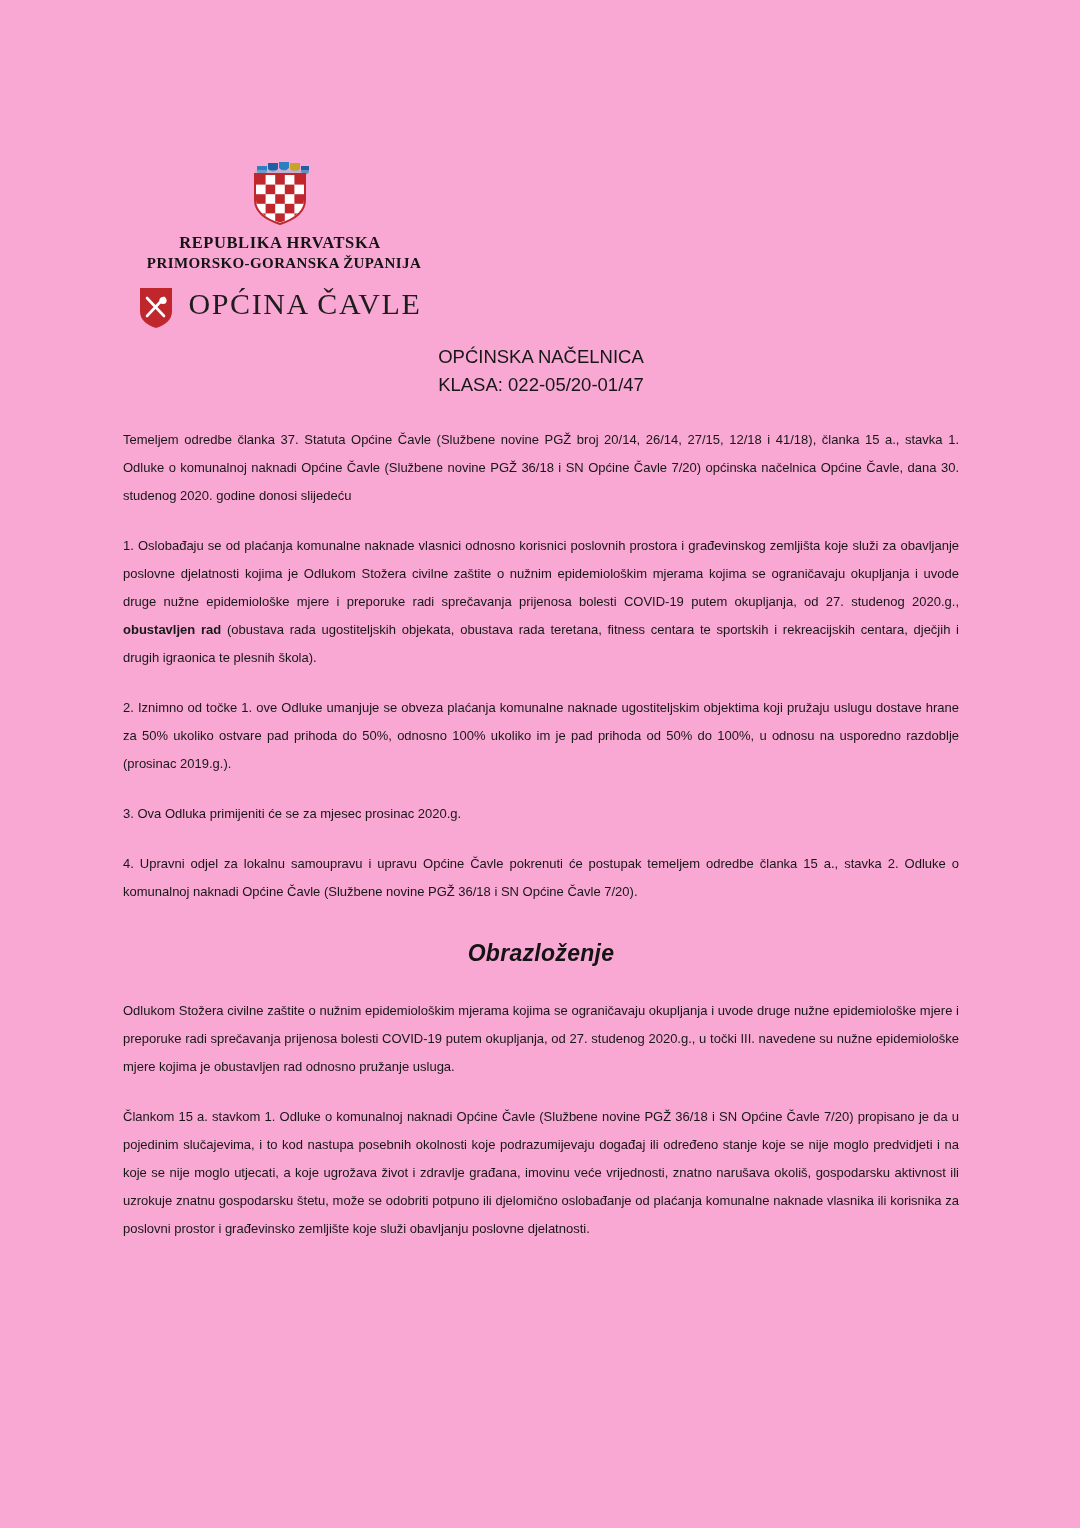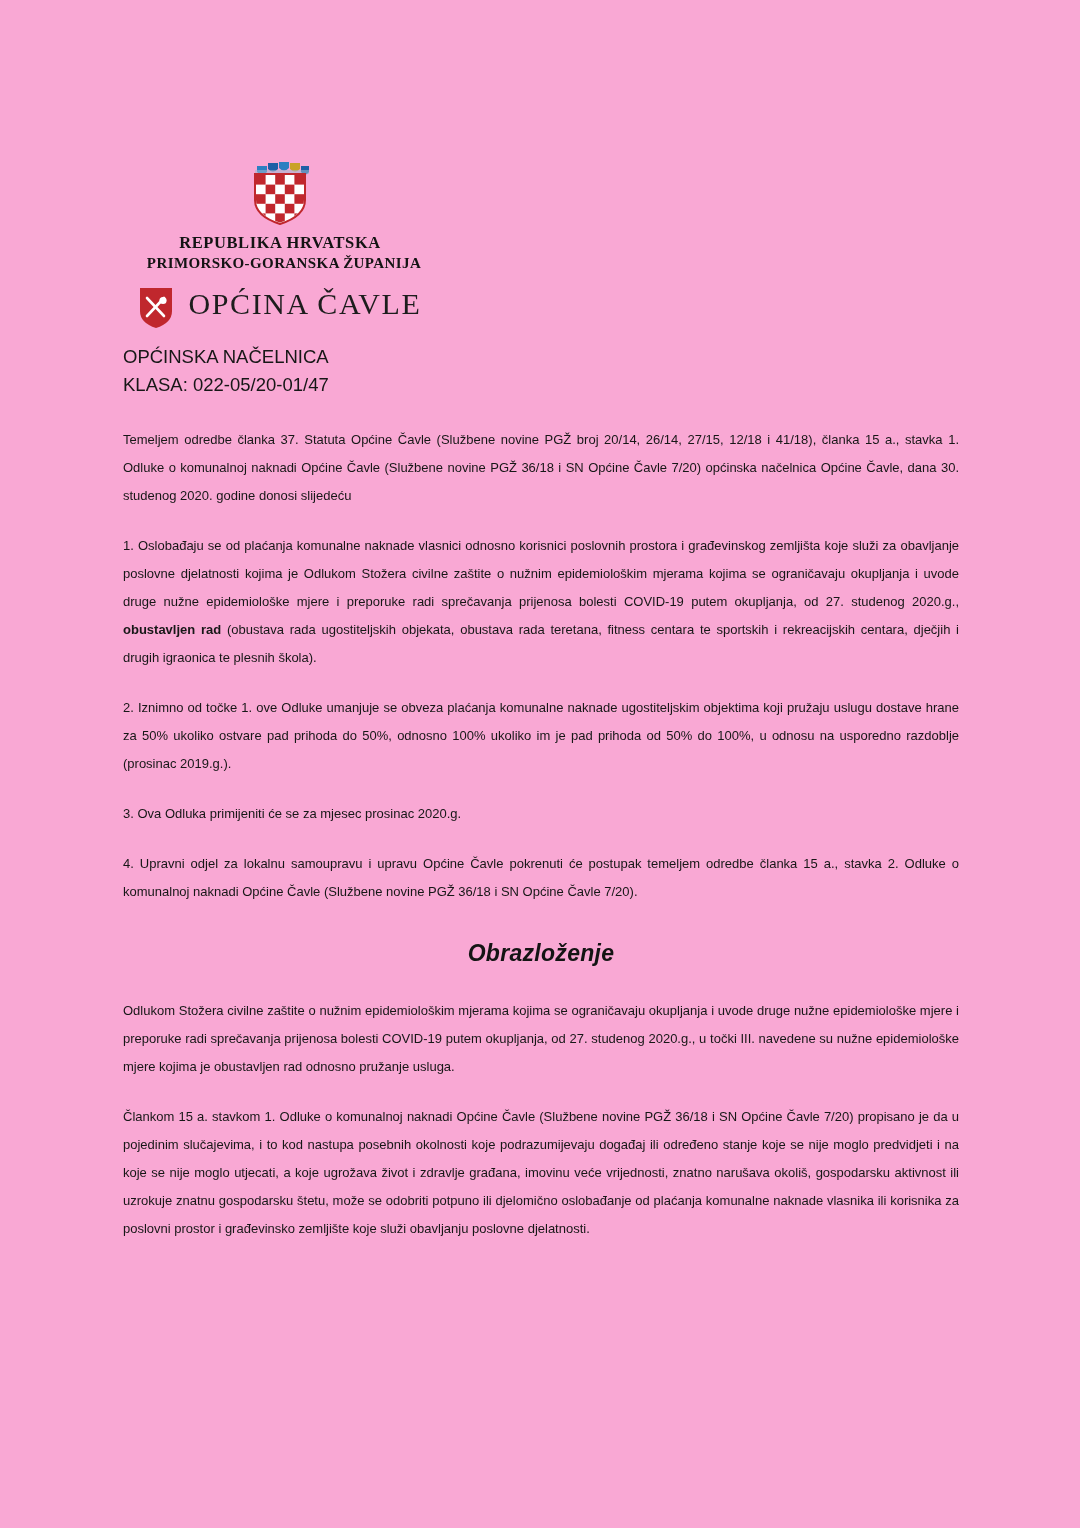--- a/index.html
+++ b/index.html
@@ -84,20 +84,21 @@
     left: 123px;
     top: 343px;
     width: 836px;
   }
 
   .ident {
     font-size: 18.5px;
     line-height: 28px;
     color: #171717;
     margin-bottom: 27px;
+    text-align: center;
   }
   .ident div { white-space: nowrap; }
 
   p.body {
     font-size: 13px;
     line-height: 28px;
     text-align: justify;
     text-justify: inter-word;
     margin: 0 0 22px 0;
     color: #171717;

